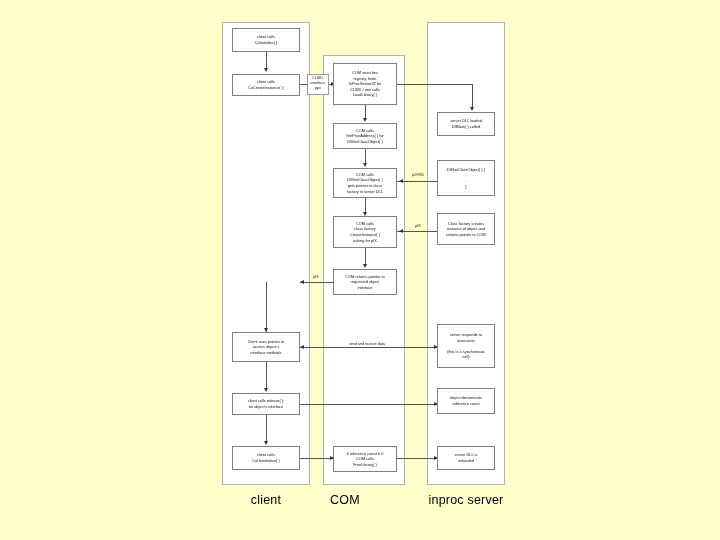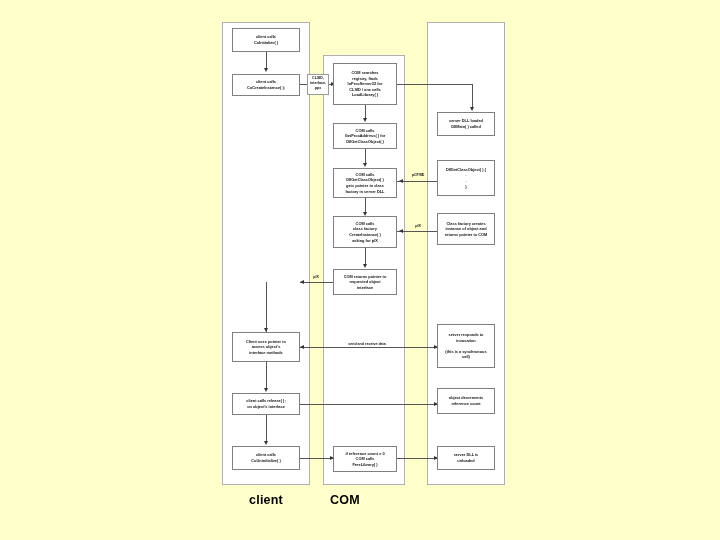--- a/index.html
+++ b/index.html
@@ -11,21 +11,20 @@
     height: 540px;
     background: #ffffcc;
     font-family: "Liberation Sans", sans-serif;
     overflow: hidden;
   }
   #slide {
     position: relative;
     width: 720px;
     height: 540px;
     background: #ffffcc;
-    font-weight: bold;
   }
   
   .lane {
     position: absolute;
     background: #ffffff;
     border: 1px solid #b0b0b0;
     box-sizing: border-box;
   }
   .lane-client { left: 222px; top: 22px; width: 88px; height: 463px; }
   .lane-com    { left: 323px; top: 55px; width: 82px; height: 430px; }
@@ -244,14 +243,15 @@
   <div class="arrow-right" style="left:330px; top:455.5px;"></div>
 
   <div class="hline" style="left:397px; top:458px; width:40px;"></div>
   <div class="arrow-right" style="left:434px; top:455.5px;"></div>
 
   <div class="box" style="left:437px; top:446px; width:58px; height:24px;">server DLL is
 unloaded</div>
 
   <div class="lane-label lane-label-client">client</div>
   <div class="lane-label lane-label-com">COM</div>
+  <div class="lane-label lane-label-server">inproc server</div>
 
 </div>
 
 </body></html>

